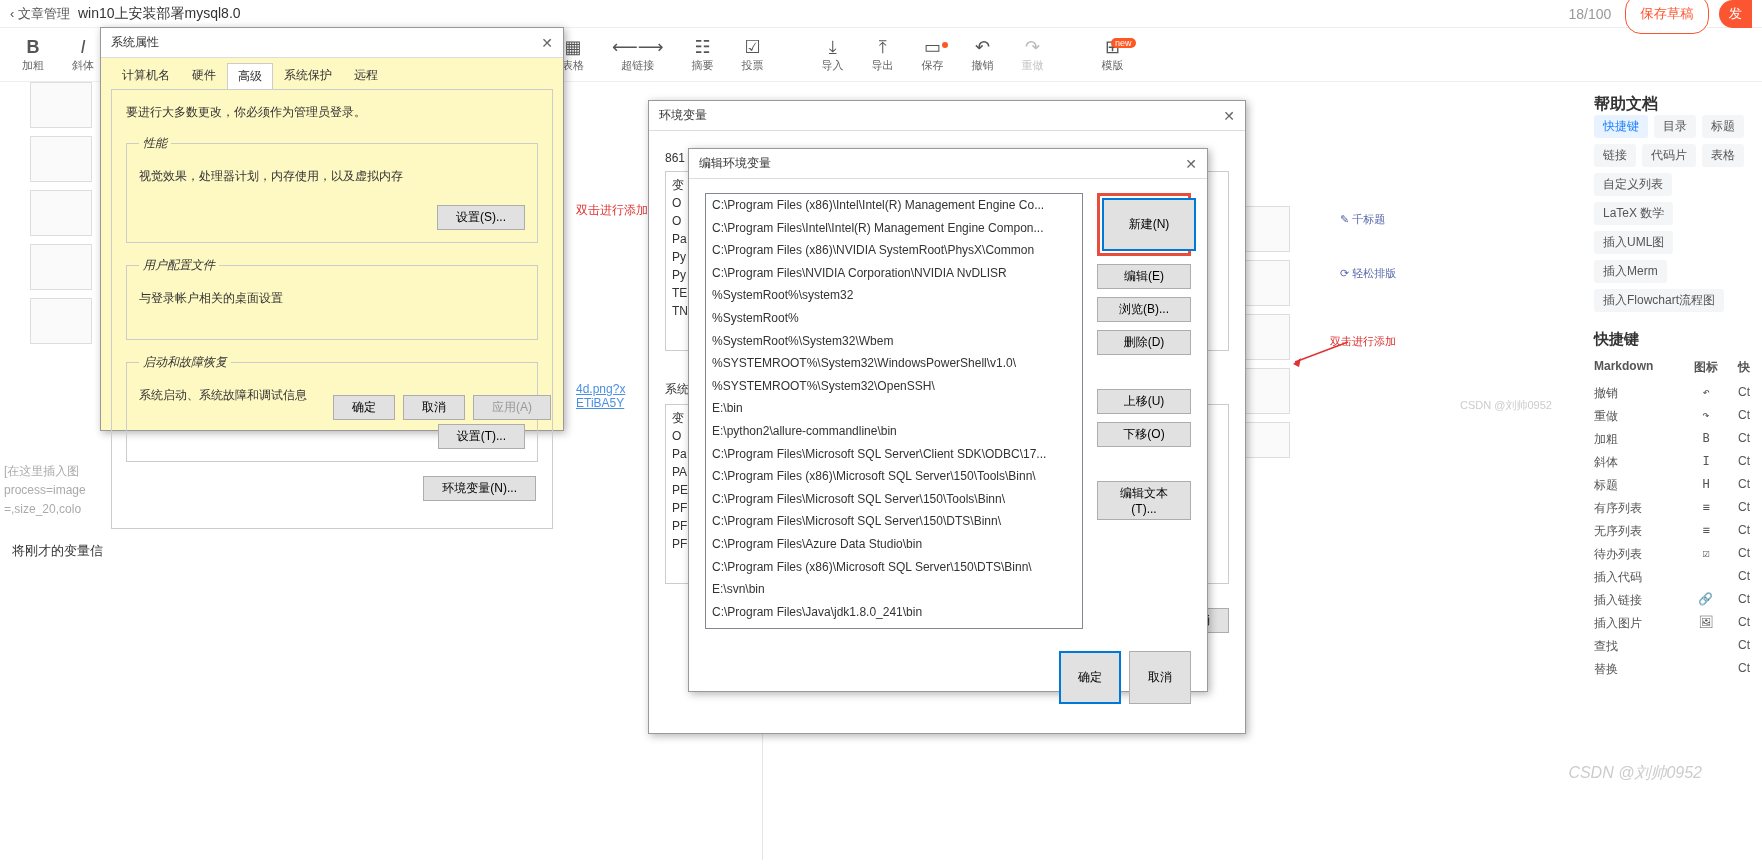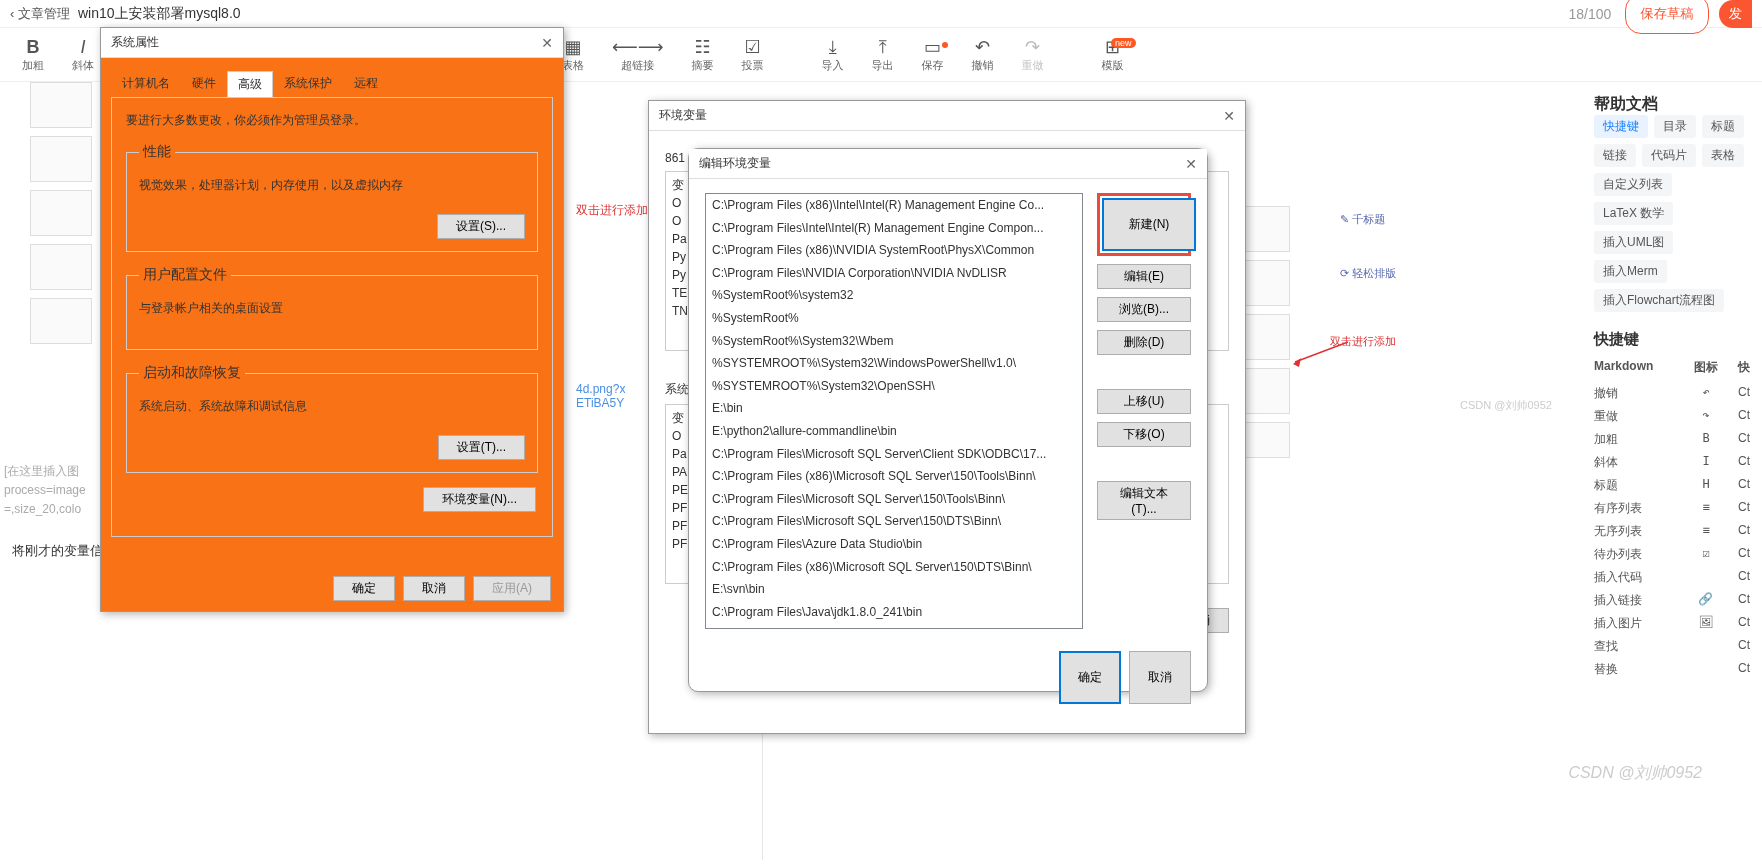--- a/index.html
+++ b/index.html
@@ -21,21 +21,21 @@
 .tool .lbl { font-size: 11px; color: #666; }
 .newbadge { position: absolute; top: 2px; right: 2px; background: #ff5722; color: #fff; font-size: 9px; padding: 0 4px; border-radius: 5px; }
 .reddot { position: absolute; top: 6px; right: 10px; width: 6px; height: 6px; background: #ff5722; border-radius: 50%; }
 
 
 .editor { position: absolute; top: 82px; left: 0; right: 0; bottom: 0; }
 .thumbs { position: absolute; left: 30px; top: 0; width: 70px; }
 .thumb { width: 62px; height: 46px; border: 1px solid #ddd; margin-bottom: 8px; background: #fafafa; }
 .center-text { position: absolute; left: 0; top: 380px; color: #aaa; font-size: 12px; line-height: 1.6; padding-left: 4px; }
 .content-note { position: absolute; left: 12px; top: 460px; font-size: 13px; color: #333; }
-.blue-link { color: #4a90e2; }
+.blue-link { color: #4a90e2; text-decoration: underline; }
 
 
 .help { position: absolute; right: 0; top: 82px; width: 180px; padding: 12px; }
 .help h3 { font-size: 16px; }
 .tags { display: flex; flex-wrap: wrap; gap: 6px; margin-bottom: 18px; }
 .tag { background: #f4f5f6; color: #555; padding: 3px 9px; border-radius: 3px; font-size: 12px; cursor: pointer; }
 .tag.active { background: #e8f3ff; color: #1e80ff; }
 .help h4 { font-size: 15px; margin-bottom: 10px; }
 .shortcut-head { display: flex; font-size: 12px; color: #555; font-weight: bold; margin-bottom: 6px; }
 .shortcut-head .c1 { flex: 1; }
@@ -55,42 +55,42 @@
 
 .win-dialog { position: absolute; background: #f0f0f0; border: 1px solid #999; box-shadow: 2px 2px 8px rgba(0,0,0,0.3); }
 .win-dialog .titlebar { display: flex; align-items: center; padding: 6px 10px; font-size: 12px; background: #fff; border-bottom: 1px solid #ddd; }
 .win-dialog .titlebar .t { flex: 1; }
 .win-dialog .titlebar .x { cursor: pointer; color: #666; font-size: 14px; }
 .win-btn { background: #e1e1e1; border: 1px solid #adadad; padding: 3px 18px; font-size: 12px; cursor: pointer; }
 .win-btn.primary { border: 2px solid #0078d7; padding: 16px 17px; }
 .win-btn.disabled { color: #999; }
 
 
-.dlg1 { left: 100px; top: 27px; width: 464px; height: 585px; background: #f97316; }
-.dlg1 .tabs { display: flex; padding: 0 10px; margin-top: 12px; }
+.dlg1 { left: 100px; top: 27px; width: 464px; height: 404px; background: #fef9c3; }
+.dlg1 .tabs { display: flex; padding: 0 10px; margin-top: 4px; }
 .dlg1 .tab { padding: 4px 10px; font-size: 12px; cursor: pointer; border: 1px solid transparent; }
 .dlg1 .tab.active { border: 1px solid #ccc; border-bottom: 1px solid #fff; background: #fff; position: relative; top: 1px; }
 .dlg1 .tabbody { border: 1px solid #ccc; margin: 0 10px; padding: 14px; height: 440px; position: relative; }
 .dlg1 .note { font-size: 12px; color: #333; margin-bottom: 14px; }
 .dlg1 fieldset { border: 1px solid #ccc; padding: 10px 12px 12px; margin-bottom: 14px; position: relative; }
-.dlg1 legend { font-size: 14px; padding: 0 4px; }
+.dlg1 legend { font-size: 12px; padding: 0 4px; font-style: italic; }
 .dlg1 .desc { font-size: 12px; color: #333; margin-bottom: 20px; margin-top: 6px; }
 .dlg1 .btn-row { text-align: right; }
 .dlg1 .env-row { text-align: right; padding-right: 2px; }
 .dlg1 .footer { position: absolute; bottom: 10px; right: 12px; display: flex; gap: 8px; }
 
 
 .dlg2 { left: 648px; top: 100px; width: 598px; height: 634px; background: #fff; }
 .dlg2 .body { padding: 14px 16px; }
 .dlg2 .grp { font-size: 12px; margin-bottom: 6px; }
 .dlg2 .lbox { border: 1px solid #ccc; height: 180px; overflow: hidden; font-size: 12px; padding: 4px 6px; line-height: 1.5; }
 .dlg2 .footer { text-align: right; padding: 10px 16px; display:flex; gap:8px; justify-content:flex-end; }
 
 
-.dlg3 { left: 688px; top: 148px; width: 520px; height: 544px; background: #fff; border-radius: 10px; }
+.dlg3 { left: 688px; top: 148px; width: 520px; height: 544px; background: #fff; }
 .dlg3 .body { padding: 14px 16px; display: flex; gap: 14px; }
 .dlg3 .list { flex: 1; border: 1px solid #828790; height: 436px; overflow-y: scroll; font-size: 12px; background: #fff; }
 .dlg3 .list .row { padding: 2px 6px; white-space: nowrap; overflow: hidden; text-overflow: ellipsis; cursor: pointer; line-height: 1.55; }
 .dlg3 .btncol { width: 94px; display: flex; flex-direction: column; gap: 8px; }
 .dlg3 .btncol .gap { height: 18px; }
 .dlg3 .hl { border: 3px solid #e74c3c; padding: 2px; display: inline-block; }
 .dlg3 .hl .win-btn { width: 86px; }
 .dlg3 .btncol .win-btn { width: 94px; }
 .dlg3 .footer { text-align: right; padding: 8px 16px 14px; display:flex; gap:8px; justify-content:flex-end; }
 

